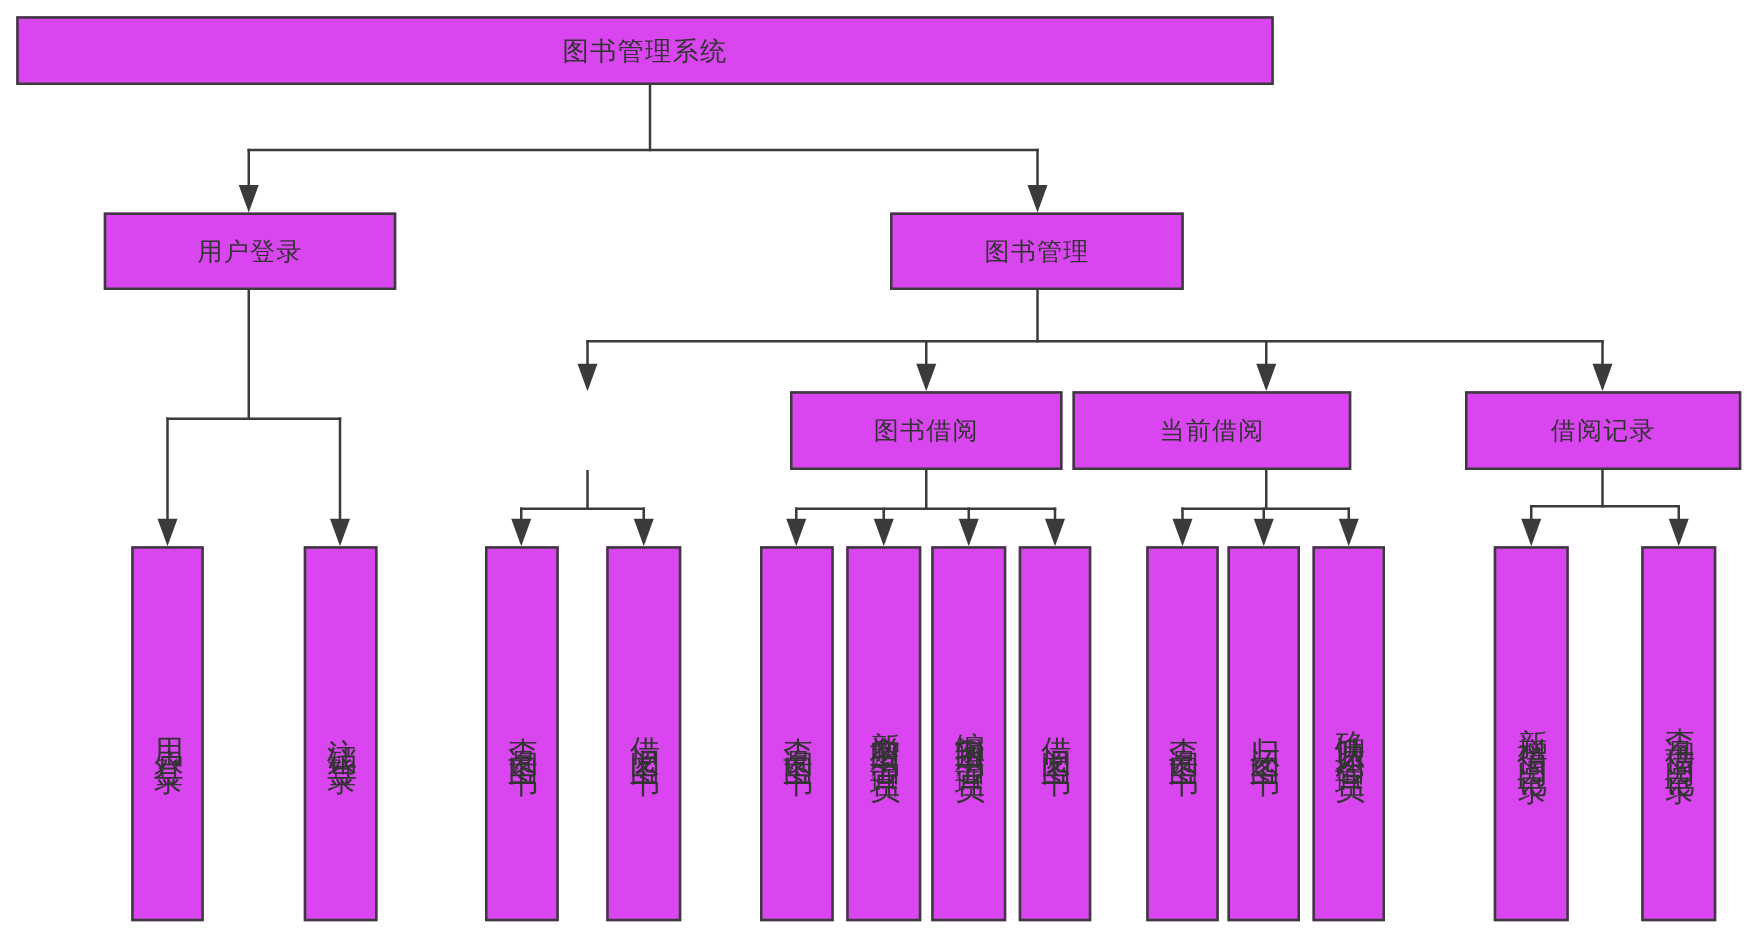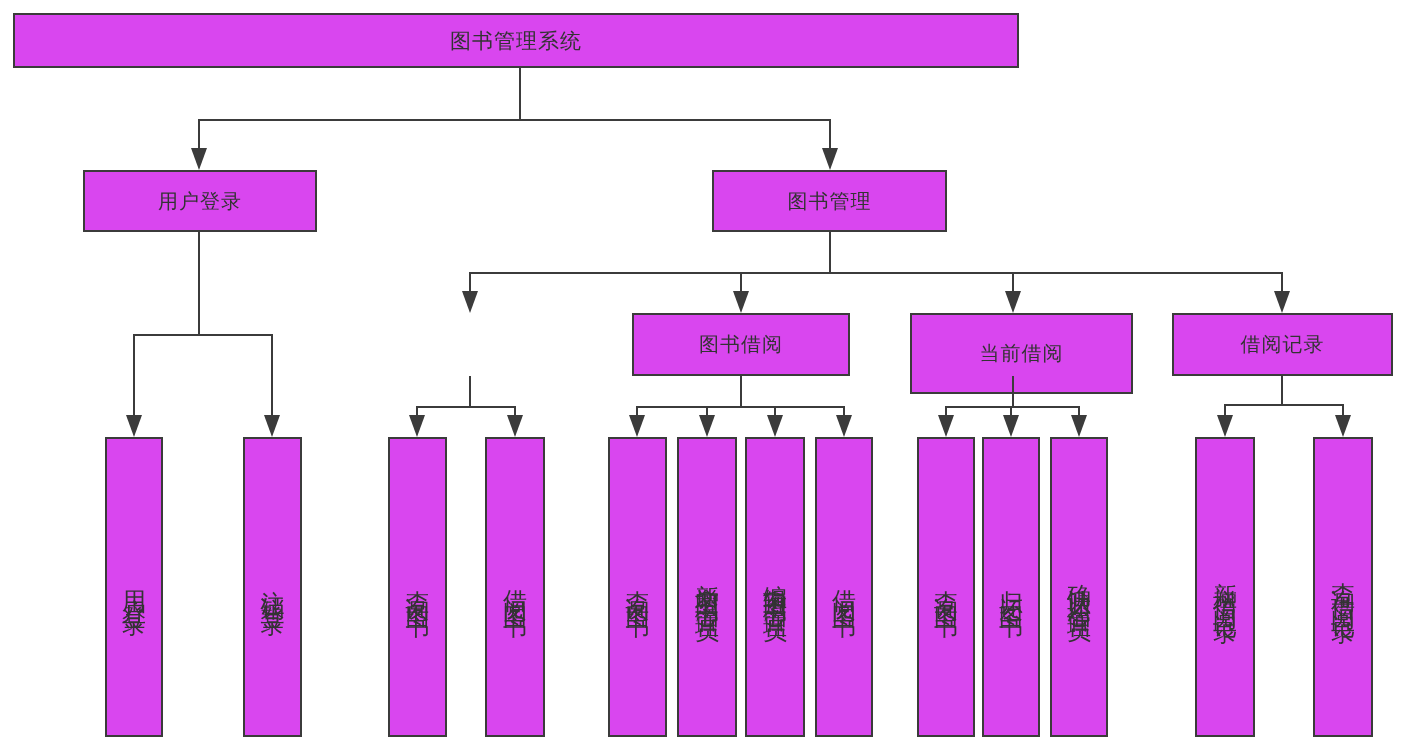--- a/index.html
+++ b/index.html
@@ -68,21 +68,21 @@
 
   <div class="node node--branch" style="left:712px; top:170px; width:235px; height:62px;">
     <span class="lbl">图书管理</span>
   </div>
 
 
   <div class="node node--section" style="left:632px; top:313px; width:218px; height:63px;">
     <span class="lbl">图书借阅</span>
   </div>
 
-  <div class="node node--section" style="left:910px; top:313px; width:223px; height:81px;">
+  <div class="node node--section" style="left:858px; top:313px; width:223px; height:63px;">
     <span class="lbl">当前借阅</span>
   </div>
 
   <div class="node node--section" style="left:1172px; top:313px; width:221px; height:63px;">
     <span class="lbl">借阅记录</span>
   </div>
 
   <div class="node node--leaf" style="left:105px; top:437px; width:58px; height:300px;">
     <span class="lbl">用户登录</span>
   </div>

